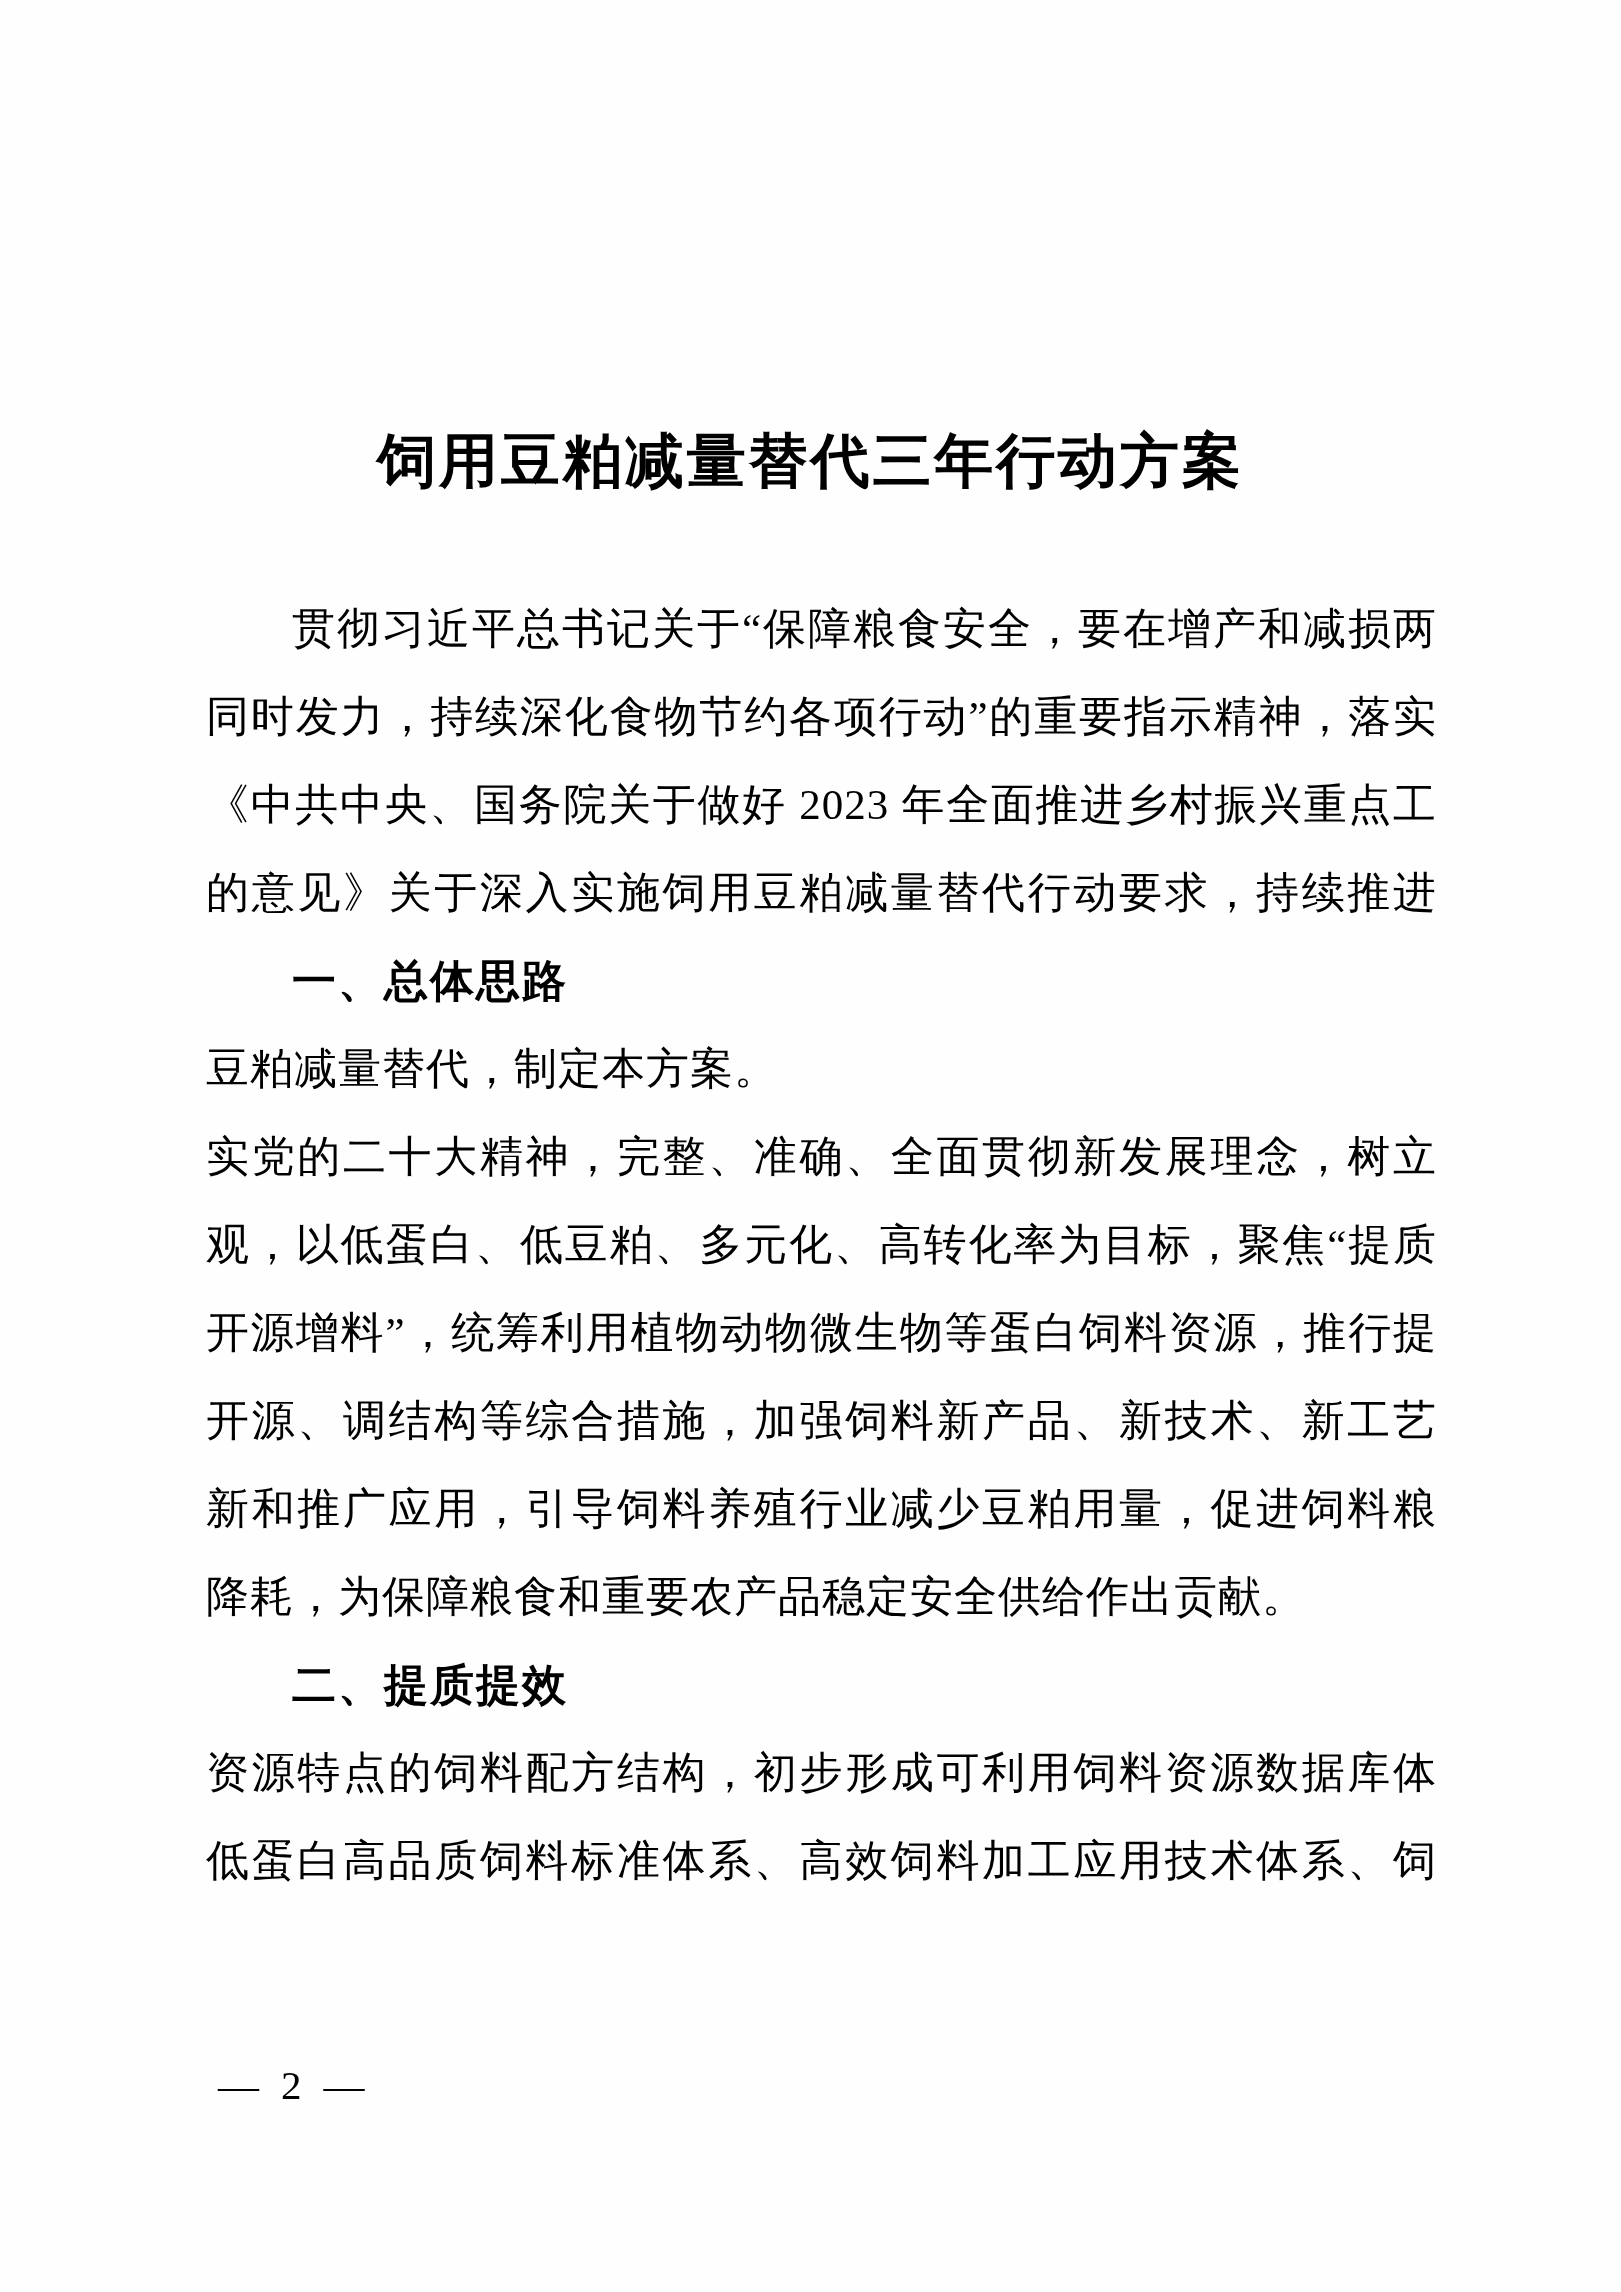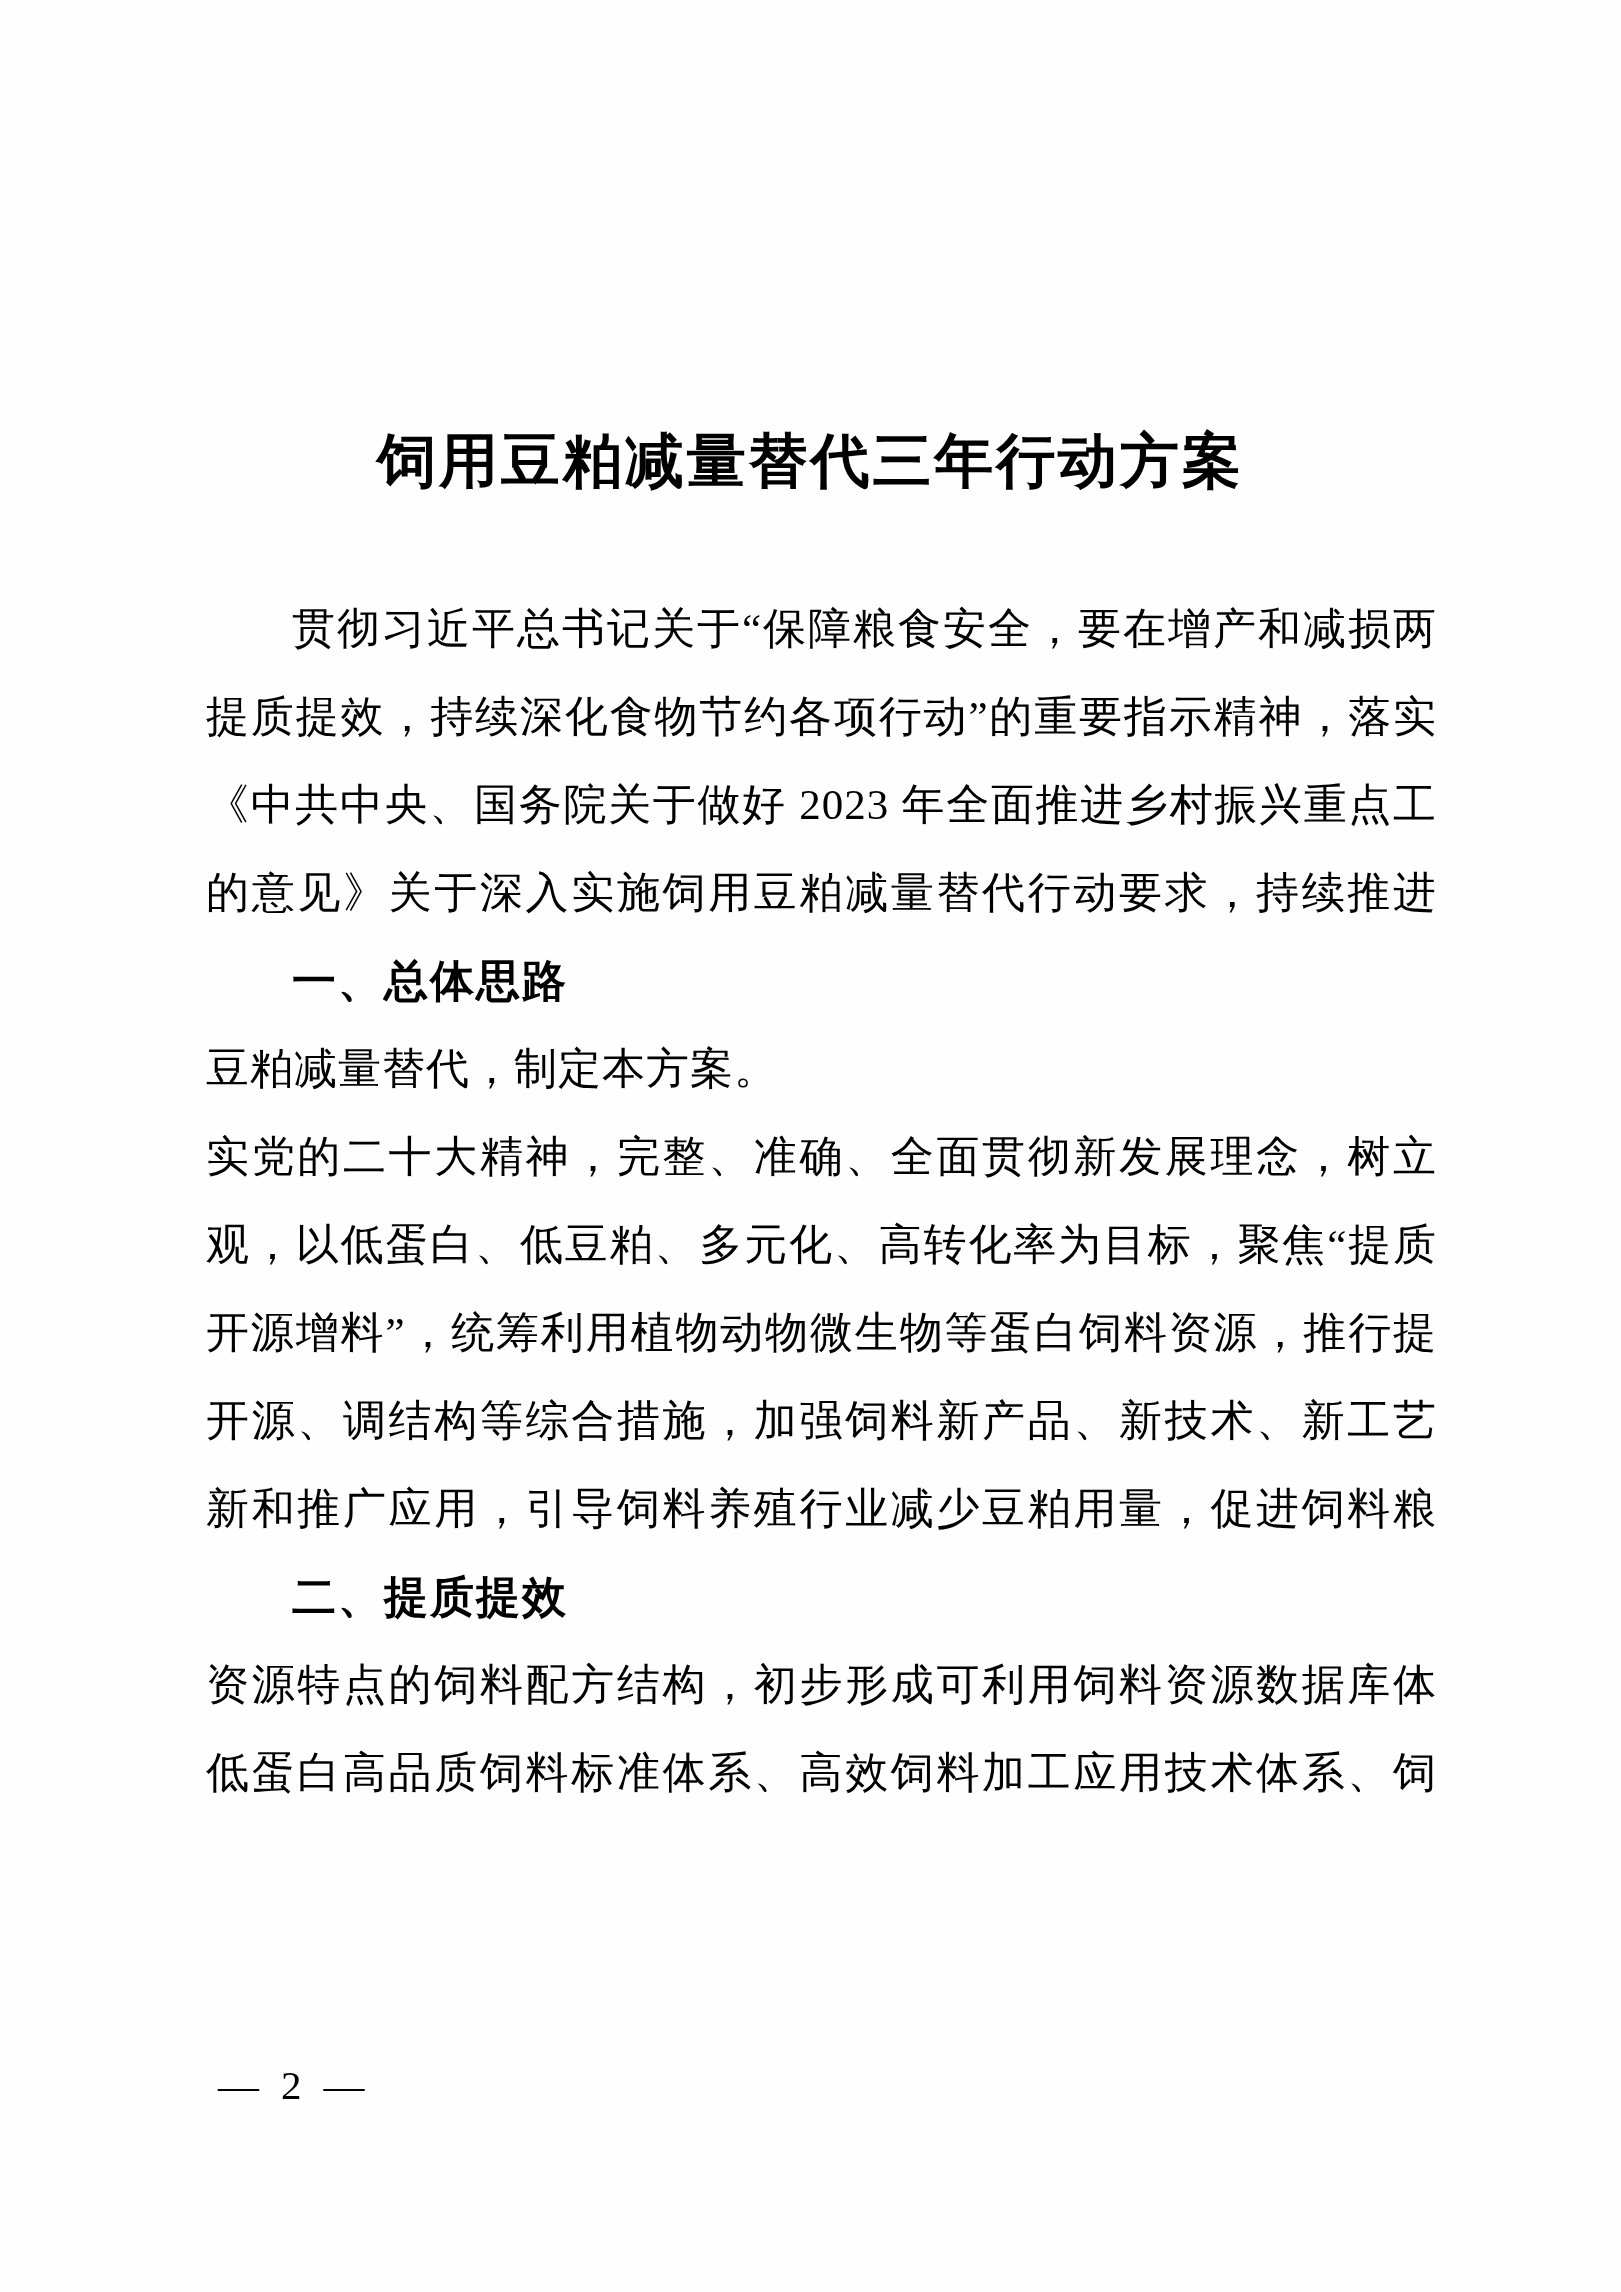--- a/index.html
+++ b/index.html
@@ -64,30 +64,31 @@
   }
 </style>
 </head>
 <body>
 
 <div class="page">
   <h1 class="doc-title">饲用豆粕减量替代三年行动方案</h1>
 
   <div class="doc-body">
       <div class="line indent justify">贯彻习近平总书记关于“保障粮食安全，要在增产和减损两端</div>
-      <div class="line justify">提质提效，持续深化食物节约各项行动”的重要指示精神，落实</div>
+      <div class="line justify">同时发力，持续深化食物节约各项行动”的重要指示精神，落实</div>
       <div class="line justify">《中共中央、国务院关于做好 2023 年全面推进乡村振兴重点工作</div>
       <div class="line justify">的意见》关于深入实施饲用豆粕减量替代行动要求，持续推进饲用</div>
       <div class="line heading">一、总体思路</div>
       <div class="line">豆粕减量替代，制定本方案。</div>
       <div class="line justify">实党的二十大精神，完整、准确、全面贯彻新发展理念，树立大食物</div>
       <div class="line justify">观，以低蛋白、低豆粕、多元化、高转化率为目标，聚焦“提质提效、</div>
       <div class="line justify">开源增料”，统筹利用植物动物微生物等蛋白饲料资源，推行提效、</div>
       <div class="line justify">开源、调结构等综合措施，加强饲料新产品、新技术、新工艺集成创</div>
       <div class="line justify">新和推广应用，引导饲料养殖行业减少豆粕用量，促进饲料粮节约</div>
+      <div class="line">降耗，为保障粮食和重要农产品稳定安全供给作出贡献。</div>
       <div class="line heading">二、提质提效</div>
       <div class="line justify">资源特点的饲料配方结构，初步形成可利用饲料资源数据库体系、</div>
       <div class="line justify">低蛋白高品质饲料标准体系、高效饲料加工应用技术体系、饲料节</div>
     </div>
 
   <div class="page-footer">— 2 —</div>
 </div>
 
 
 </body></html>

